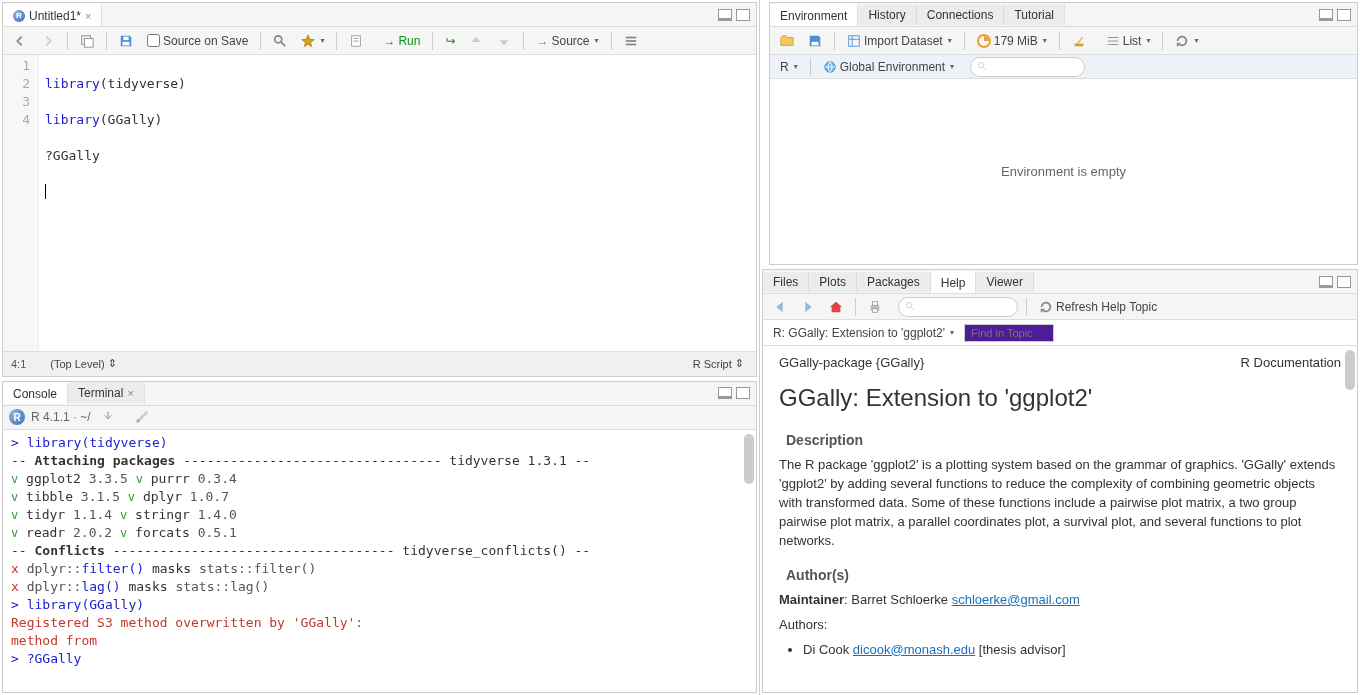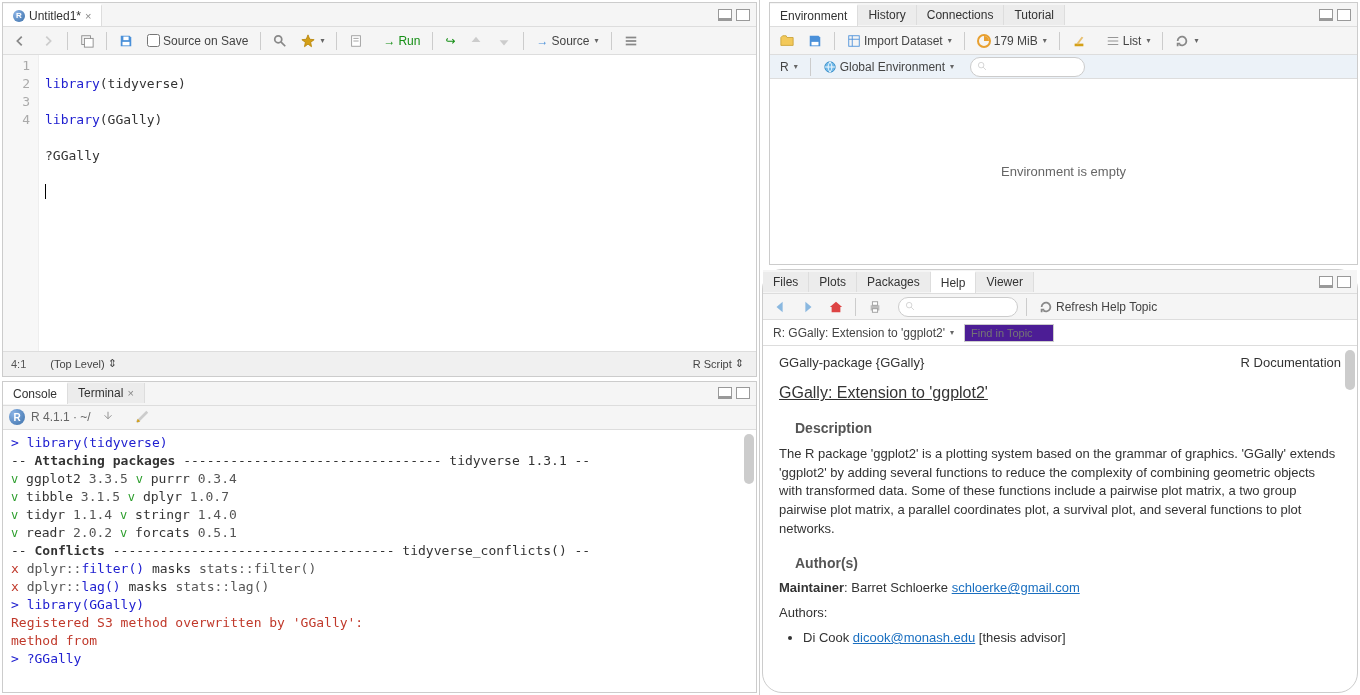--- a/index.html
+++ b/index.html
@@ -31,22 +31,22 @@
 .console-body { flex: 1; overflow: auto; font-family: "Lucida Console", Monaco, monospace; font-size: 13px; line-height: 18px; padding: 4px 8px; position: relative; }
 .console-body .scrollbar { position: absolute; right: 2px; top: 4px; width: 10px; height: 50px; background: #ccc; border-radius: 5px; }
 .prompt { color: #2020d0; }
 .c-blue { color: #2020d0; }
 .c-green { color: #2a9d2a; }
 .c-red { color: #c0392b; }
 .c-bold { font-weight: bold; }
 .c-gray { color: #555; }
 .env-empty { flex: 1; display: flex; align-items: center; justify-content: center; color: #666; font-size: 13px; }
 .help-body { flex: 1; overflow: auto; padding: 8px 16px; font-size: 13px; line-height: 1.45; position: relative; }
-.help-body h1 { font-size: 16px; font-weight: 500; margin: 8px 0 12px; color: #333; text-decoration: underline; }
-.help-body h3 { font-size: 14px; font-weight: bold; margin: 14px 16px 6px; color: #555; }
+.help-body h1 { font-size: 24px; font-weight: 500; margin: 8px 0 12px; color: #333; }
+.help-body h3 { font-size: 14px; font-weight: bold; margin: 14px 7px 6px; color: #555; }
 .help-body p { margin: 6px 0; color: #333; }
 .help-body a { color: #1a6fc0; text-decoration: underline; }
 .help-body ul { margin: 6px 0 6px 24px; }
 .help-topline { display: flex; justify-content: space-between; font-size: 13px; color: #333; }
 .searchbox { display: flex; align-items: center; border: 1px solid #ccc; border-radius: 10px; padding: 1px 6px; background: #fff; height: 20px; }
 .searchbox svg { width: 11px; height: 11px; opacity: 0.5; }
 .searchbox input { border: none; outline: none; font-size: 11px; width: 90px; background: transparent; }
 .r-logo { width: 16px; height: 16px; border-radius: 50%; background: radial-gradient(circle at 30% 30%, #8ab3e6, #3b6fa8); display: inline-flex; align-items: center; justify-content: center; color: #fff; font-weight: bold; font-size: 10px; }
 .check { font-size: 12px; }
 .mem-circle { width: 14px; height: 14px; border-radius: 50%; border: 2px solid #e8a030; display: inline-block; position: relative; }
@@ -319,21 +319,21 @@
             <svg viewBox="0 0 16 16">
               <circle cx="6" cy="6" r="4" fill="none" stroke="#888"></circle>
               <line x1="9" y1="9" x2="13" y2="13" stroke="#888"></line>
             </svg>
             <input type="text" style="">
           </span>
       </div>
       <div class="env-empty">Environment is empty</div>
     </div>
 
-    <div class="pane" style="flex:1;border-radius:20px;">
+    <div class="pane" style="flex:1;">
       <div class="tabbar">
         <div class="tab">
             <span>Files</span>
           </div>
         <div class="tab">
             <span>Plots</span>
           </div>
         <div class="tab">
             <span>Packages</span>
           </div>

